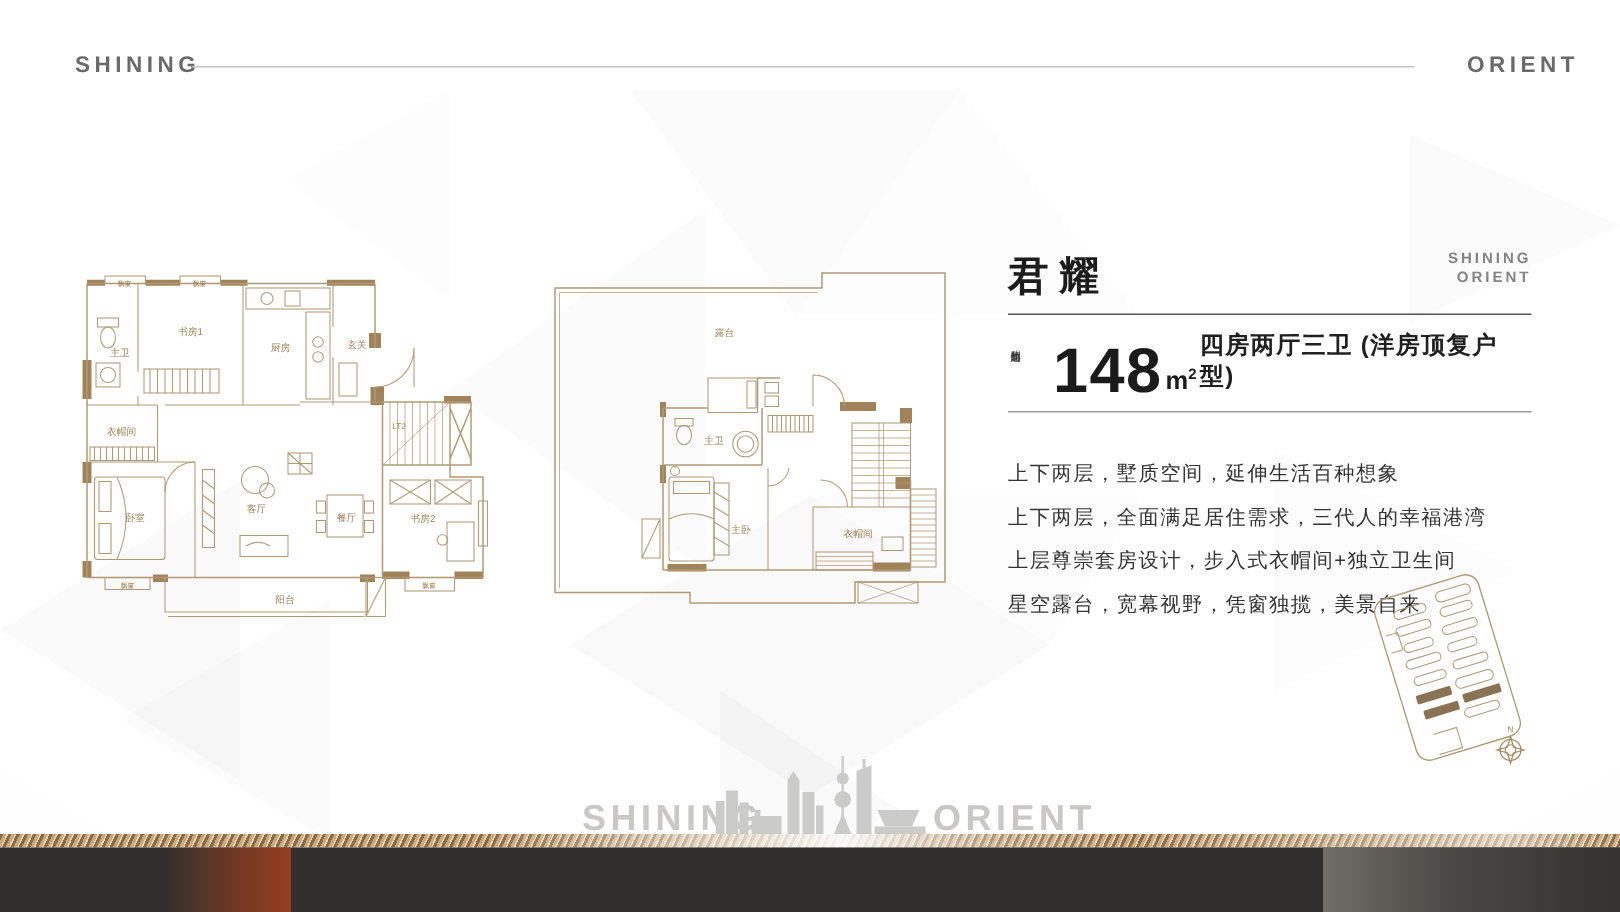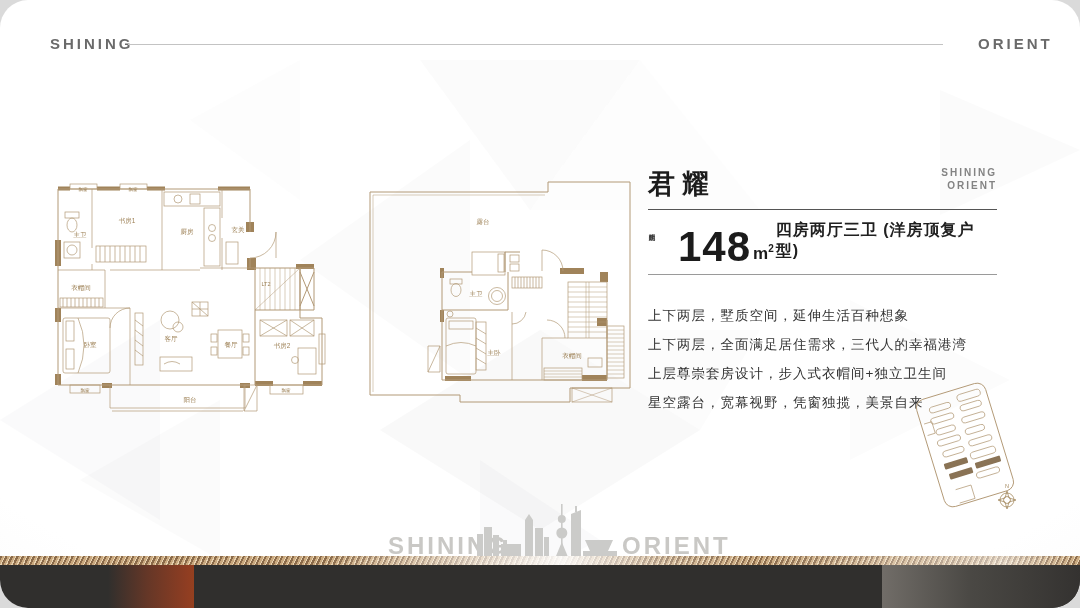--- a/index.html
+++ b/index.html
@@ -1,20 +1,19 @@
 <!DOCTYPE html>
 <html><head>
 <meta charset="utf-8">
 <style>
   html,body{margin:0;padding:0;background:#dadada;}
   .stage{
     position:relative;width:1080px;height:608px;overflow:hidden;
     background:radial-gradient(120% 130% at 50% 35%, #ffffff 55%, #efeff0 100%);
     font-family:"Liberation Sans","DejaVu Sans",sans-serif;
-    border-radius:28px;
   }
   .abs{position:absolute;}
   
   .brand-top{font-size:15px;font-weight:700;color:#6a6a6a;letter-spacing:3px;}
   .header-rule{height:1px;background:#c3c3c3;}
   
   .panel-title{font-size:27px;font-weight:700;color:#1c1c1c;letter-spacing:7px;}
   .panel-brand{font-size:10px;color:#838383;letter-spacing:2px;line-height:13px;text-align:right;font-weight:600;}
   .rule-dark{height:1px;background:#555;}
   .rule-light{height:1px;background:#9a9a9a;}
@@ -243,21 +242,21 @@
         <path d="M212 228 L252 242 M212 242 L252 228" stroke-width="0.5"></path>
     </g>
     <g fill="#9d8055" font-size="6.5" text-anchor="middle">
       <text x="123" y="64">露台</text>
       <text x="116" y="136">主卫</text>
       <text x="134" y="195">主卧</text>
       <text x="212" y="198">衣帽间</text>
     </g>
   </svg>
 
-  <div class="abs" style="left:648px;top:166px;width:349px">
+  <div class="abs" style="left:672px;top:166px;width:349px">
     <div style="display:flex;justify-content:space-between;align-items:flex-start;">
       <div class="panel-title">君耀</div>
       <div class="panel-brand">
         <div>SHINING</div>
         <div>ORIENT</div>
       </div>
     </div>
     <div class="rule-dark" style="margin-top:7px"></div>
     <div class="area-row" style="margin-top:10px">
       <div class="area-prefix">建筑面积约</div>

